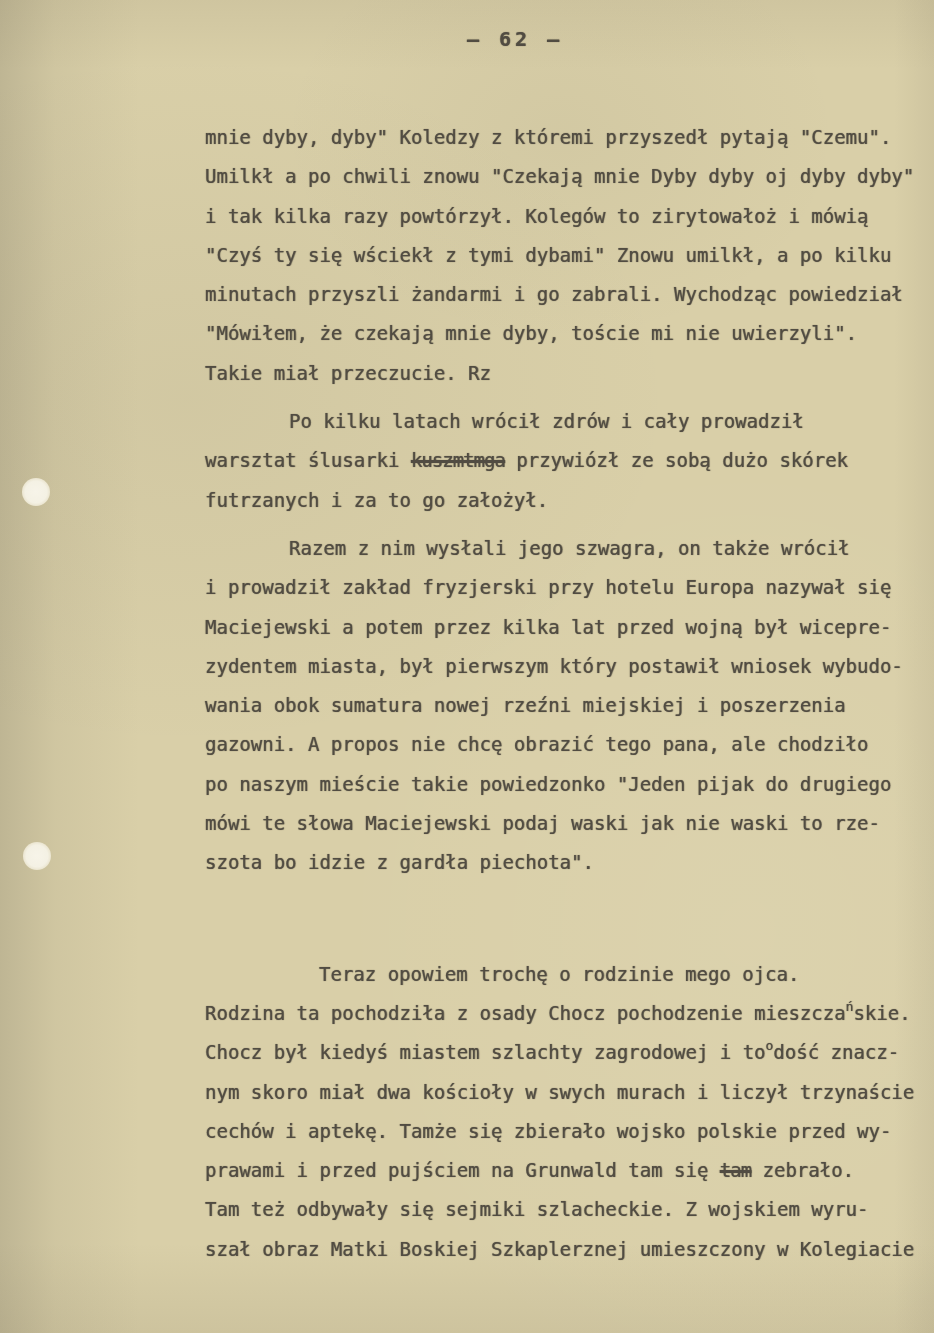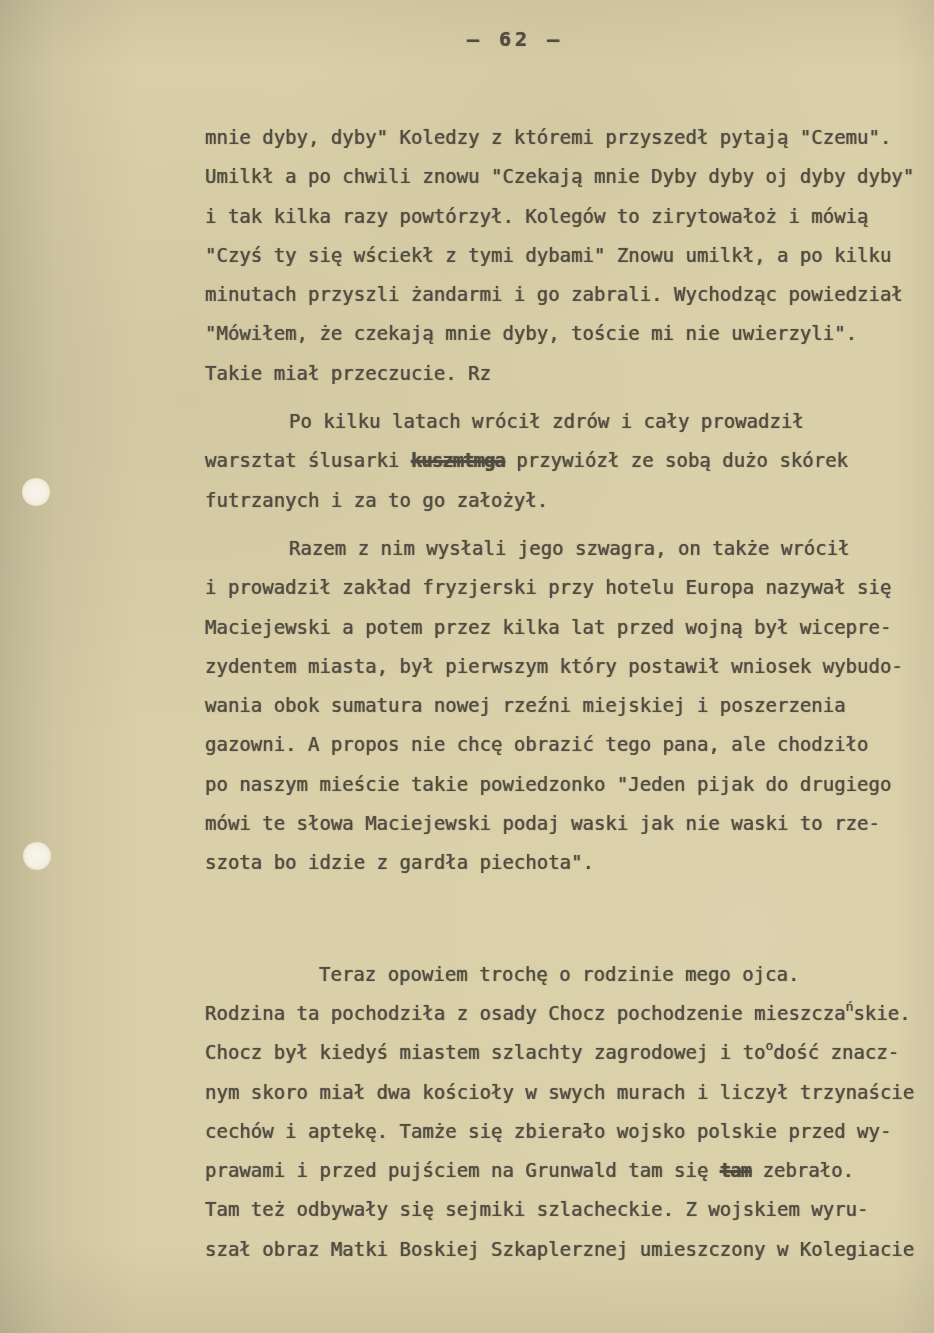--- a/index.html
+++ b/index.html
@@ -44,21 +44,21 @@
     line-height: 39.3px;
     white-space: pre-wrap;
   }
   .para { margin: 0; }
   .para + .para { margin-top: 9px; }
   .para.gap-before { margin-top: 72px; }
   .para.indent-normal .line:first-child { text-indent: 84px; }
   .para.indent-wide   .line:first-child { text-indent: 114px; }
   .line { height: 39.3px; }
   .struck {
-    font-weight: bold;
+    font-weight: normal;
     text-decoration: line-through;
     text-decoration-thickness: 3px;
     letter-spacing: -1px;
   }
   .sup {
     display: inline-block;
     vertical-align: 9px;
     font-size: 13px;
     line-height: 0;
   }

